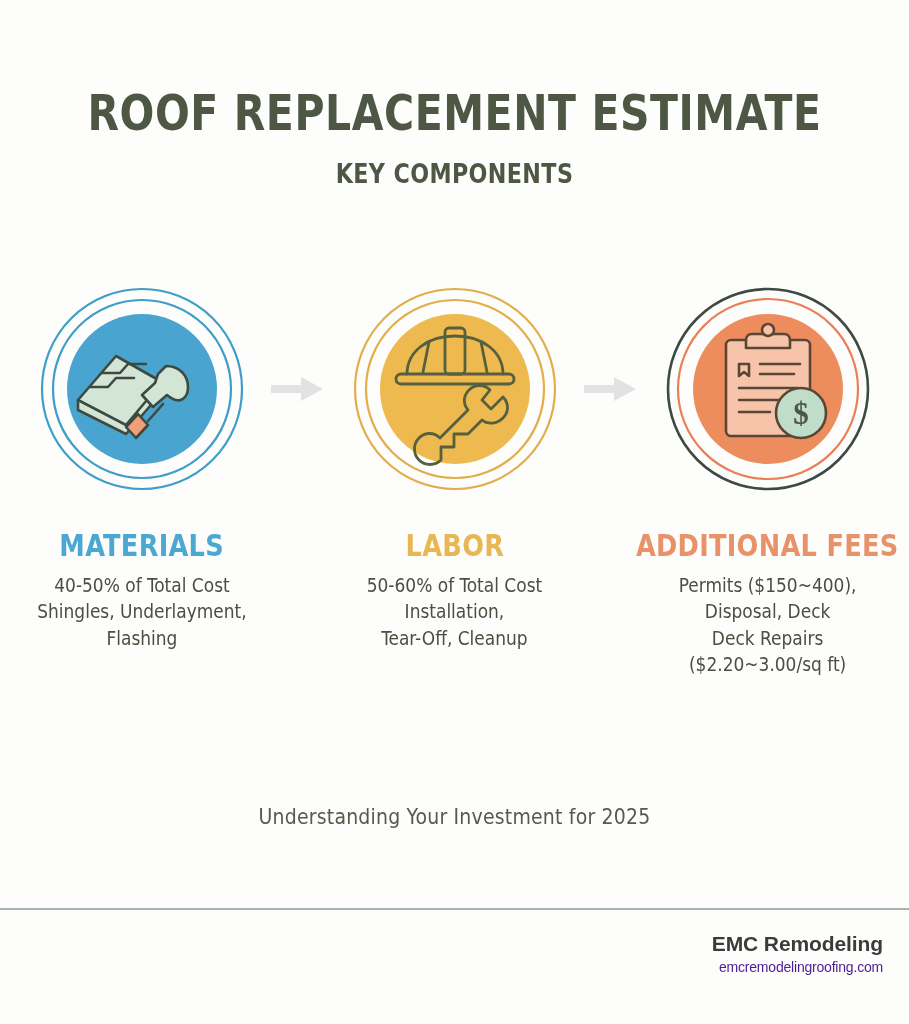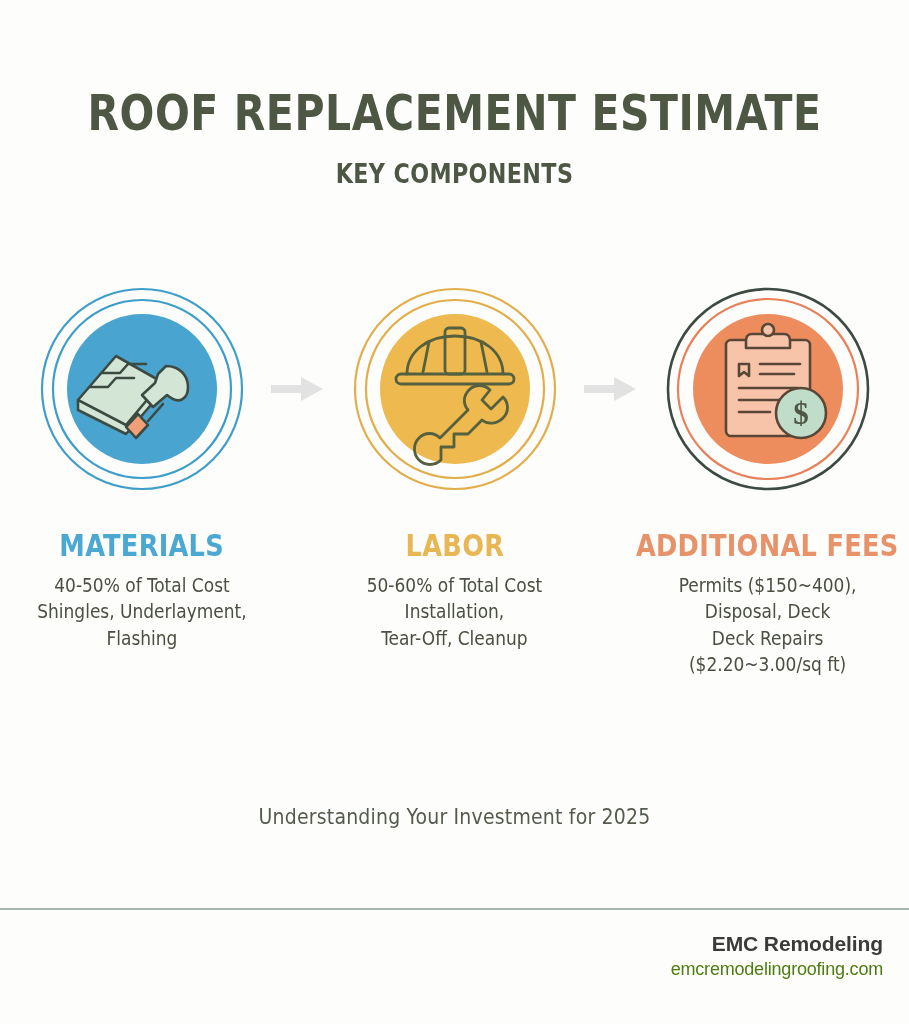--- a/index.html
+++ b/index.html
@@ -143,22 +143,22 @@
   .footer-text { text-align: right; }
   .brand {
     font-family: "Liberation Sans", sans-serif;
     font-size: 21px;
     font-weight: bold;
     color: #3b3b3b;
     letter-spacing: -0.1px;
   }
   .site {
     font-family: "Liberation Sans", sans-serif;
-    font-size: 18px;
-    color: #4d7c0f;
+    font-size: 14px;
+    color: #4c1d95;
     margin-top: 3px;
     letter-spacing: -0.2px;
   }
   .logo { width: 88px; height: 72px; }
   .logo svg { display: block; }
 </style>
 </head>
 <body style="background: rgb(253, 253, 251);">
 
 <div class="infographic">

